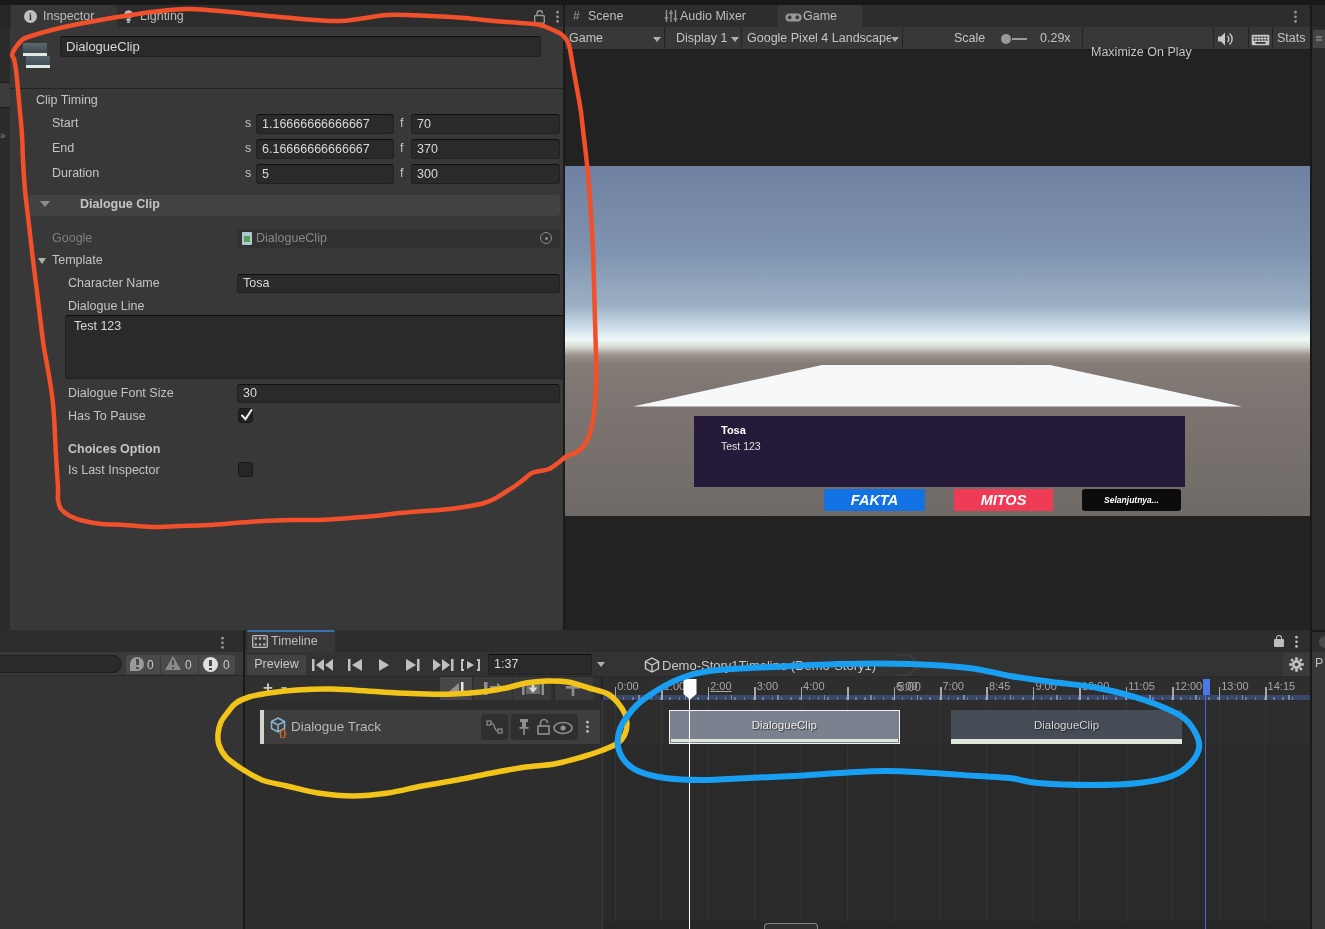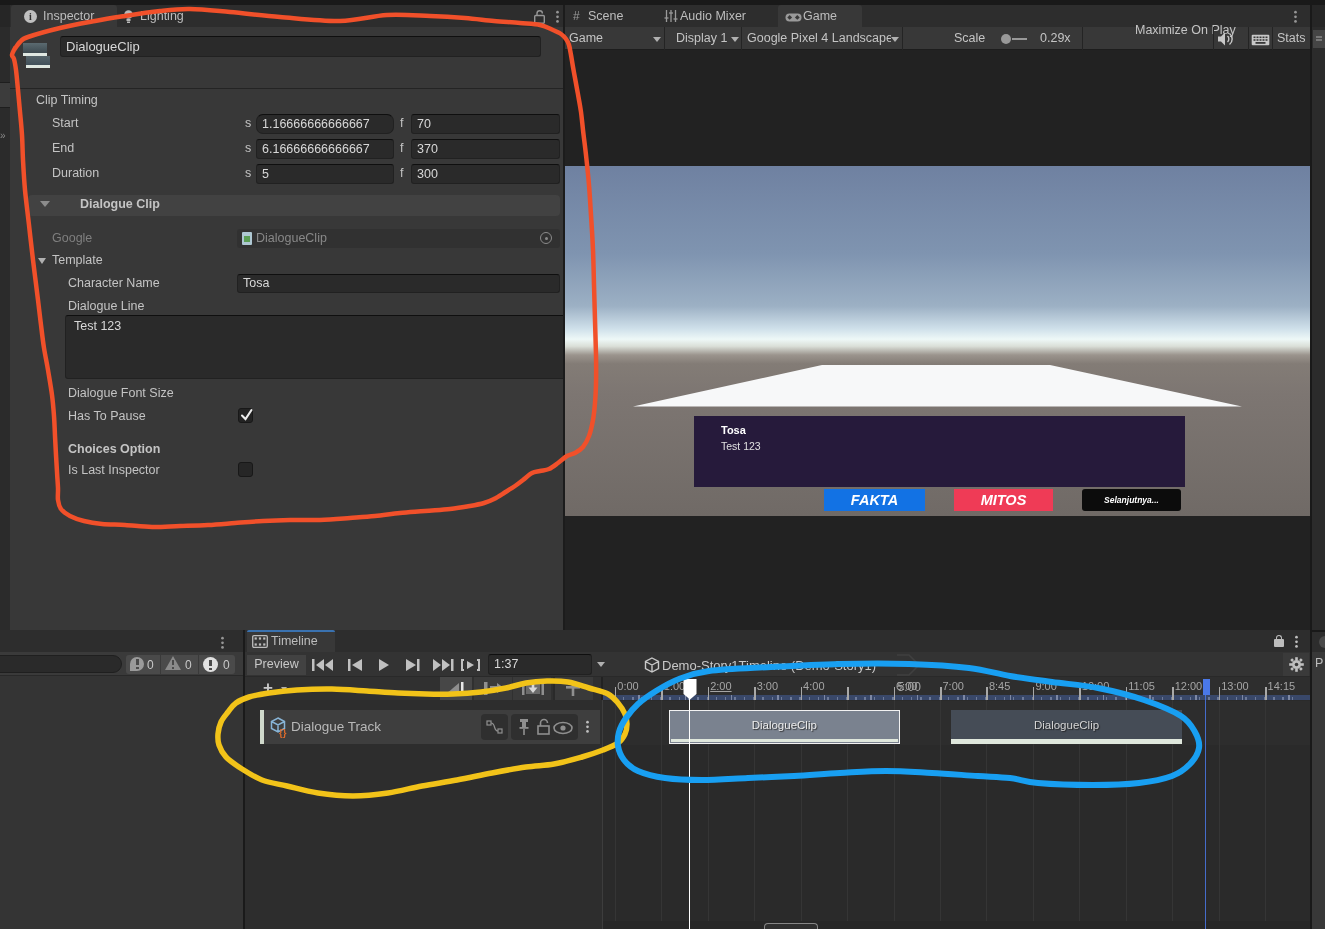--- a/index.html
+++ b/index.html
@@ -48,21 +48,21 @@
     <div class="abs" style="left:0;top:10px;width:24px;height:2.5px;background:#dfe8e2;"></div>
     <div class="abs" style="left:3px;top:12.5px;width:24px;height:9.5px;background:linear-gradient(#55646a,#41505a);"></div>
     <div class="abs" style="left:3px;top:22px;width:24px;height:2.5px;background:#dfe8e2;"></div>
   </div>
   <div class="abs fld" style="left:50px;top:31px;width:481px;height:21px;line-height:20px;font-size:13px;">DialogueClip</div>
   <div class="abs sep" style="left:0;top:83px;width:553px;height:1px;"></div>
 
   <div class="abs lbl" style="left:26px;top:88px;">Clip Timing</div>
   <div class="abs lbl" style="left:42px;top:111px;">Start</div>
   <div class="abs lbl" style="left:235px;top:111px;">s</div>
-  <div class="abs fld" style="left:246px;top:109px;width:138px;height:20px;border-radius:7px;">1.16666666666667</div>
+  <div class="abs fld" style="left:246px;top:109px;width:138px;height:20px;">1.16666666666667</div>
   <div class="abs lbl" style="left:390px;top:111px;">f</div>
   <div class="abs fld" style="left:401px;top:109px;width:149px;height:20px;">70</div>
   <div class="abs lbl" style="left:42px;top:136px;">End</div>
   <div class="abs lbl" style="left:235px;top:136px;">s</div>
   <div class="abs fld" style="left:246px;top:134px;width:138px;height:20px;">6.16666666666667</div>
   <div class="abs lbl" style="left:390px;top:136px;">f</div>
   <div class="abs fld" style="left:401px;top:134px;width:149px;height:20px;">370</div>
   <div class="abs lbl" style="left:42px;top:161px;">Duration</div>
   <div class="abs lbl" style="left:235px;top:161px;">s</div>
   <div class="abs fld" style="left:246px;top:159px;width:138px;height:20px;">5</div>
@@ -81,20 +81,21 @@
   <div class="abs" style="left:530px;top:227px;width:12px;height:12px;border:1.3px solid #8a8a8a;border-radius:50%;"></div>
   <div class="abs" style="left:534.5px;top:231.5px;width:3px;height:3px;background:#8a8a8a;border-radius:50%;"></div>
 
   <div class="abs" style="left:28px;top:253px;width:0;height:0;border-left:4.5px solid transparent;border-right:4.5px solid transparent;border-top:6px solid #b0b0b0;"></div>
   <div class="abs lbl" style="left:42px;top:248px;">Template</div>
   <div class="abs lbl" style="left:58px;top:271px;">Character Name</div>
   <div class="abs fld" style="left:227px;top:269px;width:323px;height:19px;line-height:17px;">Tosa</div>
   <div class="abs lbl" style="left:58px;top:294px;">Dialogue Line</div>
   <div class="abs fld" style="left:55px;top:310px;width:506px;height:64px;line-height:16px;padding-top:2px;padding-left:8px;">Test 123</div>
   <div class="abs lbl" style="left:58px;top:381px;">Dialogue Font Size</div>
+  <div class="abs fld" style="left:227px;top:379px;width:323px;height:19px;line-height:17px;">30</div>
   <div class="abs lbl" style="left:58px;top:404px;">Has To Pause</div>
   <div class="abs" style="left:228px;top:403px;width:15px;height:15px;background:#232323;border:1px solid #181818;border-radius:3px;"></div>
   <svg class="abs" style="left:228px;top:401px;" width="17" height="17" viewBox="0 0 17 17">
         <polyline points="4,9.5 7.5,13 13.5,4" fill="none" stroke="#ececec" stroke-width="2.1" stroke-linecap="round"></polyline>
       </svg>
   <div class="abs lbl" style="left:58px;top:437px;font-weight:bold;">Choices Option</div>
   <div class="abs lbl" style="left:58px;top:458px;">Is Last Inspector</div>
   <div class="abs" style="left:228px;top:457px;width:15px;height:15px;background:#262626;border:1px solid #181818;border-radius:3px;"></div>
 </div>
 
@@ -139,21 +140,21 @@
   <div class="abs" style="left:166px;top:32px;width:0;height:0;border-left:4px solid transparent;border-right:4px solid transparent;border-top:5px solid #b0b0b0;"></div>
   <div class="abs sep" style="left:176px;top:22px;width:1px;height:23px;"></div>
   <div class="abs lbl" style="left:182px;top:26px;width:144px;overflow:hidden;white-space:nowrap;">Google Pixel 4 Landscape</div>
   <div class="abs" style="left:326px;top:32px;width:0;height:0;border-left:4px solid transparent;border-right:4px solid transparent;border-top:5px solid #b0b0b0;"></div>
   <div class="abs sep" style="left:337px;top:22px;width:1px;height:23px;"></div>
   <div class="abs lbl" style="left:389px;top:26px;">Scale</div>
   <div class="abs" style="left:436px;top:29px;width:10px;height:10px;background:#999;border-radius:50%;"></div>
   <div class="abs" style="left:447px;top:33px;width:15px;height:2px;background:#999;"></div>
   <div class="abs lbl" style="left:475px;top:26px;">0.29x</div>
   <div class="abs sep" style="left:517px;top:22px;width:1px;height:23px;"></div>
-  <div class="abs lbl" style="left:526px;top:18px;margin-left:44px;">Maximize On Play</div>
+  <div class="abs lbl" style="left:526px;top:40px;">Maximize On Play</div>
   <div class="abs sep" style="left:648px;top:22px;width:1px;height:23px;"></div>
   <svg class="abs" style="left:652px;top:27px;" width="17" height="14" viewBox="0 0 17 14">
         <polygon points="1,4.5 4,4.5 8,0.5 8,13.5 4,9.5 1,9.5" fill="#c8c8c8"></polygon>
         <path d="M10.5 4 A4 4 0 0 1 10.5 10 M12.5 1.5 A7 7 0 0 1 12.5 12.5" fill="none" stroke="#c8c8c8" stroke-width="1.4"></path>
       </svg>
   <div class="abs sep" style="left:683px;top:22px;width:1px;height:23px;"></div>
   <svg class="abs" style="left:686px;top:29px;" width="19" height="12" viewBox="0 0 19 12">
         <rect x="0.7" y="0.7" width="17.6" height="10.6" rx="1" fill="#c8c8c8"></rect>
         <g fill="#383838">
           <rect x="2.5" y="2.5" width="2" height="1.6"></rect>

